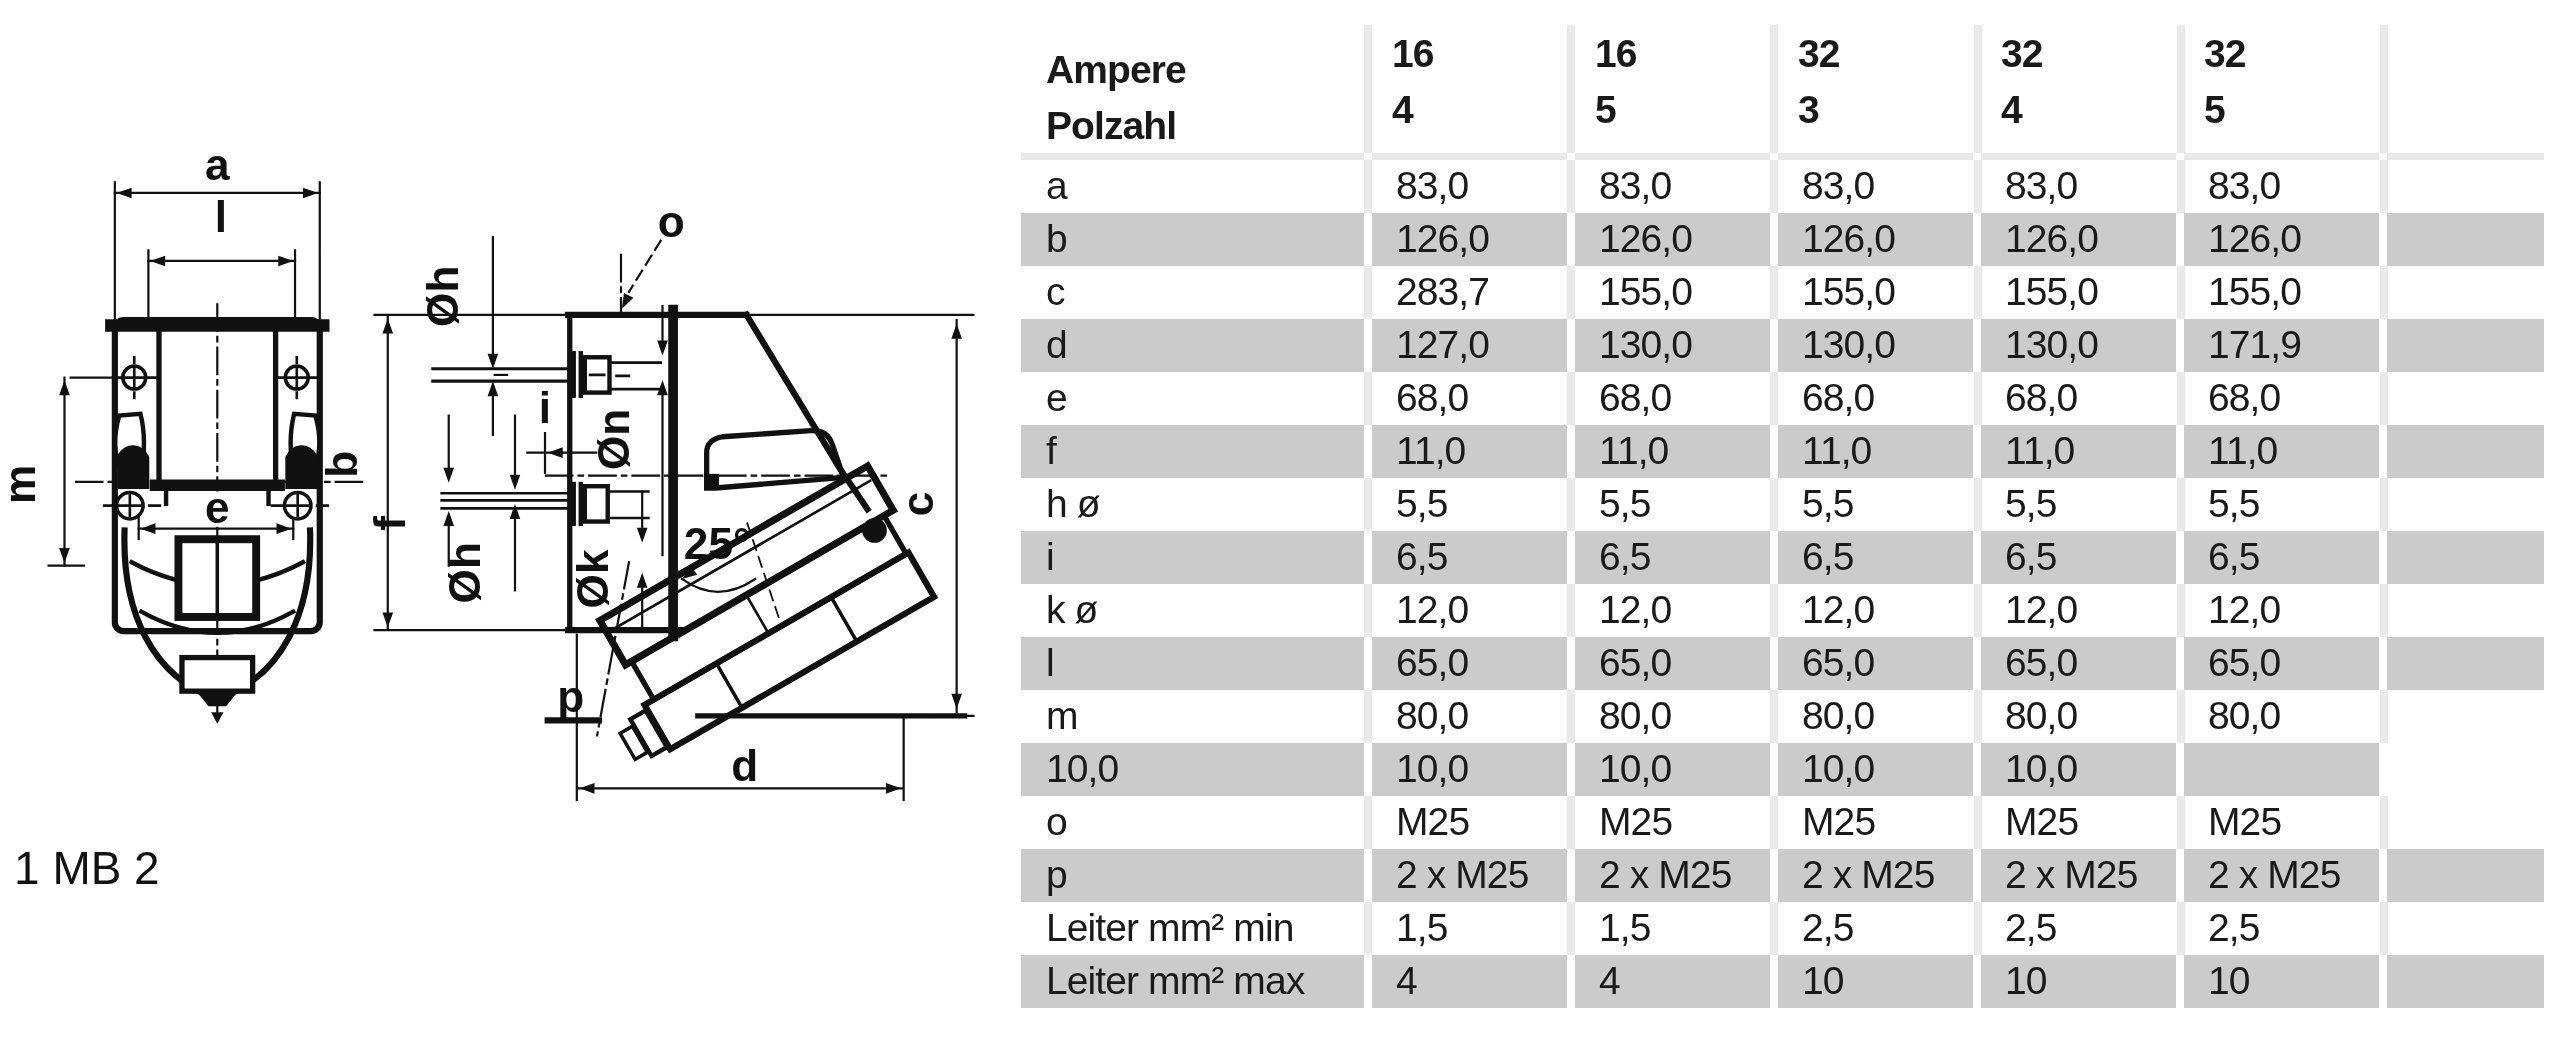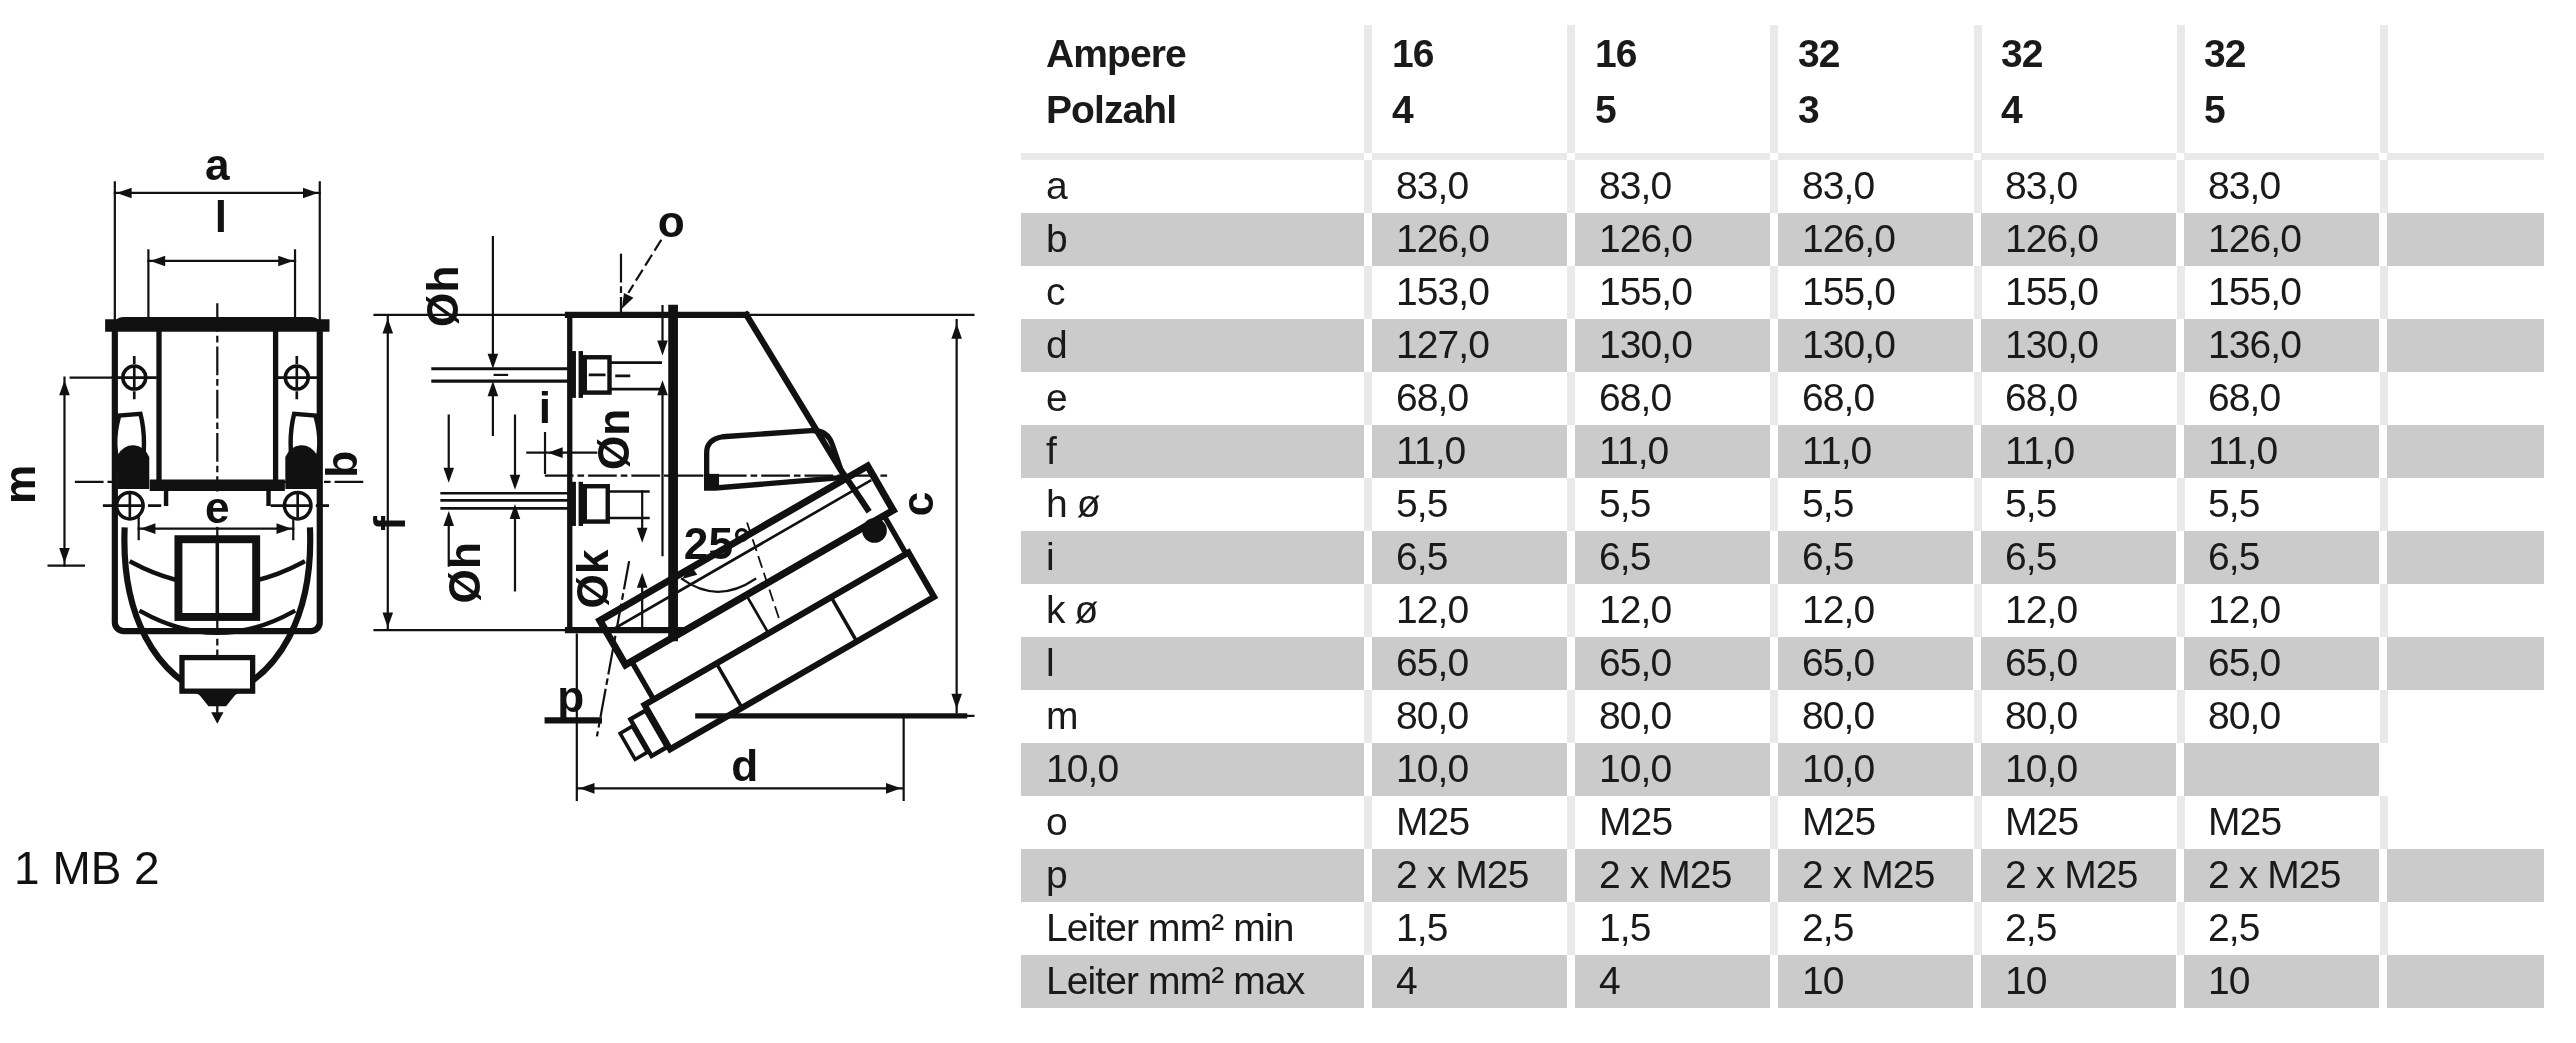--- a/index.html
+++ b/index.html
@@ -22,21 +22,21 @@
   .hl-row .c { background-color:#e9e9e9; }
   .tbody { position:absolute; left:0; top:142px; width:100%; z-index:1; }
   .r { height:53px; }
   .r.g { background:#fff; }
   .r.g .c { background-color:#cbcbcb; }
   .c { box-sizing:border-box; border-left:8.8px solid rgba(0,0,0,0); background-clip:padding-box;
        padding-left:24px; font-size:39px; line-height:51px; letter-spacing:-0.9px; white-space:nowrap; }
   .c:first-child { border-left:0; padding-left:25px; }
   .r.small .c:first-child { font-size:39px; }
   .hrow .c { border-left:8.8px solid rgba(0,0,0,0); padding-left:20px; }
-  .hrow .c:first-child { border-left:0; padding-left:25px; }
+  .hrow .c:first-child { border-left:0; padding-left:25px;margin-top:16px; }
 </style>
 </head>
 <body>
 
 <svg id="drawing" viewBox="0 0 1140 1181" xmlns="http://www.w3.org/2000/svg">
   <defs>
     <path id="arr" d="M0,0 L17,-6 L17,6 Z"></path>
   </defs>
 
   <g stroke="#111" fill="none" stroke-width="5" stroke-linecap="square">
@@ -261,34 +261,34 @@
       <div class="c">b</div>
       <div class="c">126,0</div>
         <div class="c">126,0</div>
         <div class="c">126,0</div>
         <div class="c">126,0</div>
         <div class="c">126,0</div>
         <div class="c"></div>
     </div>
     <div class="r">
       <div class="c">c</div>
-      <div class="c">153,0</div>
+      <div class="c">283,7</div>
         <div class="c">155,0</div>
         <div class="c">155,0</div>
         <div class="c">155,0</div>
         <div class="c">155,0</div>
         <div class="c"></div>
     </div>
     <div class="r g">
       <div class="c">d</div>
       <div class="c">127,0</div>
         <div class="c">130,0</div>
         <div class="c">130,0</div>
         <div class="c">130,0</div>
-        <div class="c">136,0</div>
+        <div class="c">171,9</div>
         <div class="c"></div>
     </div>
     <div class="r">
       <div class="c">e</div>
       <div class="c">68,0</div>
         <div class="c">68,0</div>
         <div class="c">68,0</div>
         <div class="c">68,0</div>
         <div class="c">68,0</div>
         <div class="c"></div>

